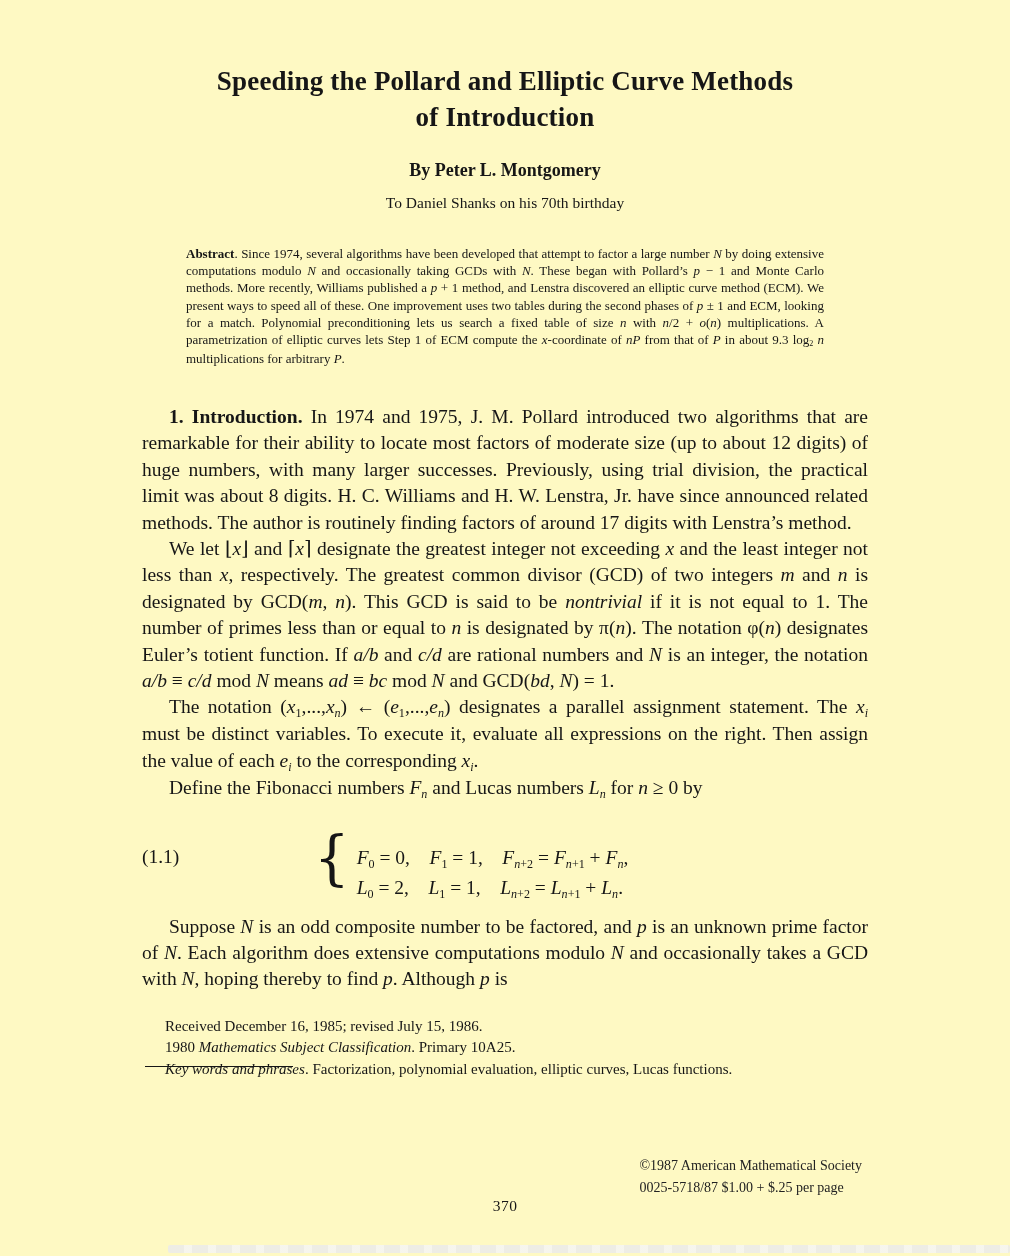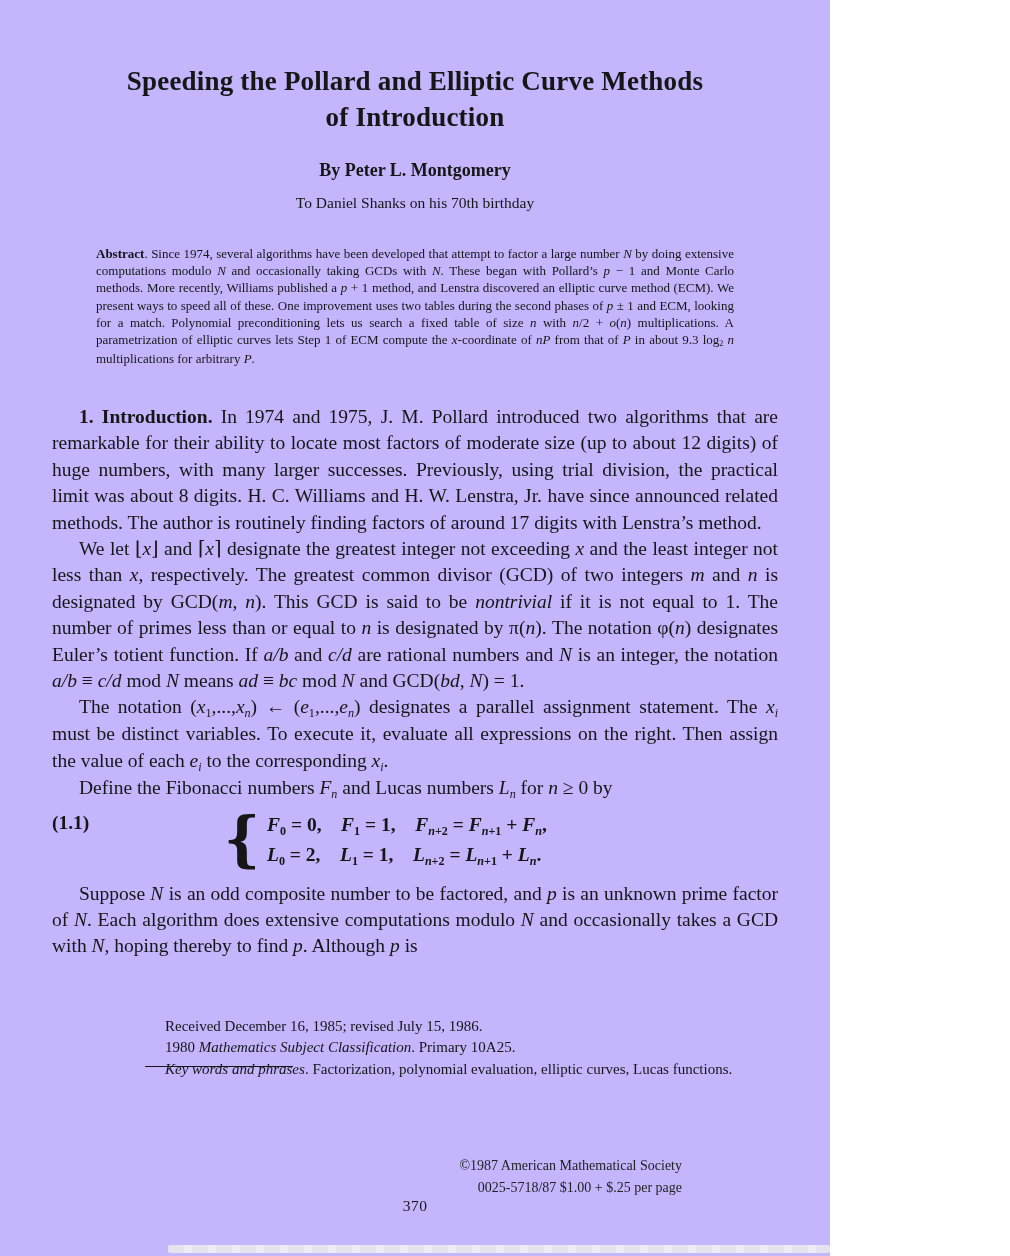--- a/index.html
+++ b/index.html
@@ -1,19 +1,19 @@
 <!DOCTYPE html>
 <html><head>
 <meta charset="utf-8">
 <style>
   html,body{margin:0;padding:0;background:#ffffff;}
   .page{
     position:relative;
-    width:830px;height:1256px;
-    background:#c4b5fd;
+    width:1010px;height:1256px;
+    background:#fef9c3;
     color:#161616;
     font-family:"Liberation Serif","DejaVu Serif",serif;
     overflow:hidden;
   }
   .header{padding-top:64px;text-align:center;}
   .title{font-size:27px;font-weight:bold;line-height:1.32;letter-spacing:.2px;}
   .byline{margin-top:25px;font-size:18px;font-weight:bold;}
   .dedication{margin-top:13px;font-size:15.5px;}
   .abstract{
     width:638px;margin:33px auto 0 auto;
@@ -23,45 +23,44 @@
   .body-text{
     width:726px;margin:37px auto 0 auto;
     font-size:19.5px;line-height:1.355;
     text-align:justify;
   }
   .body-text p{margin:0;text-indent:27px;}
   .seg-b{font-weight:bold;}
   .seg-i{font-style:italic;}
   .seg-sub{font-size:0.62em;vertical-align:-0.3em;}
   .equation{
-    display:flex;align-items:flex-start;
+    display:flex;align-items:center;
     margin:8px 0 10px 0;
-    font-weight:bold;
   }
   .eq-number{width:172px;font-size:19.5px;flex:none;}
   .eq-brace{
     flex:none;
     font-size:56px;line-height:1;
     transform:scaleY(1.08);
     margin-right:7px;
     font-family:"DejaVu Serif",serif;
   }
-  .eq-lines{font-size:19.5px;line-height:1.55;}
+  .eq-lines{font-size:19.5px;line-height:1.55;margin-top:33px;}
   .footnote-rule{
     position:absolute;left:145px;top:1066px;
     width:148px;border-top:1.6px solid #161616;
   }
   .footnotes{
     position:absolute;left:145px;top:1016px;width:736px;
     font-size:15px;line-height:1.43;
   }
   .footnotes p{margin:0;padding-left:20px;}
   .imprint{
     position:absolute;right:148px;top:1155px;
-    text-align:right;font-size:14px;line-height:1.6;
+    font-size:14px;line-height:1.6;
     color:#222;
   }
   .page-number{
     position:absolute;left:0;top:1197px;width:100%;
     text-align:center;font-size:15.5px;letter-spacing:.5px;
   }
   .scan-artifact{
     position:absolute;left:168px;right:0;bottom:3px;height:8px;
     background:repeating-linear-gradient(90deg,#ebebeb 0 16px,#f5f5f5 16px 24px);
     opacity:.85;border-radius:2px;

